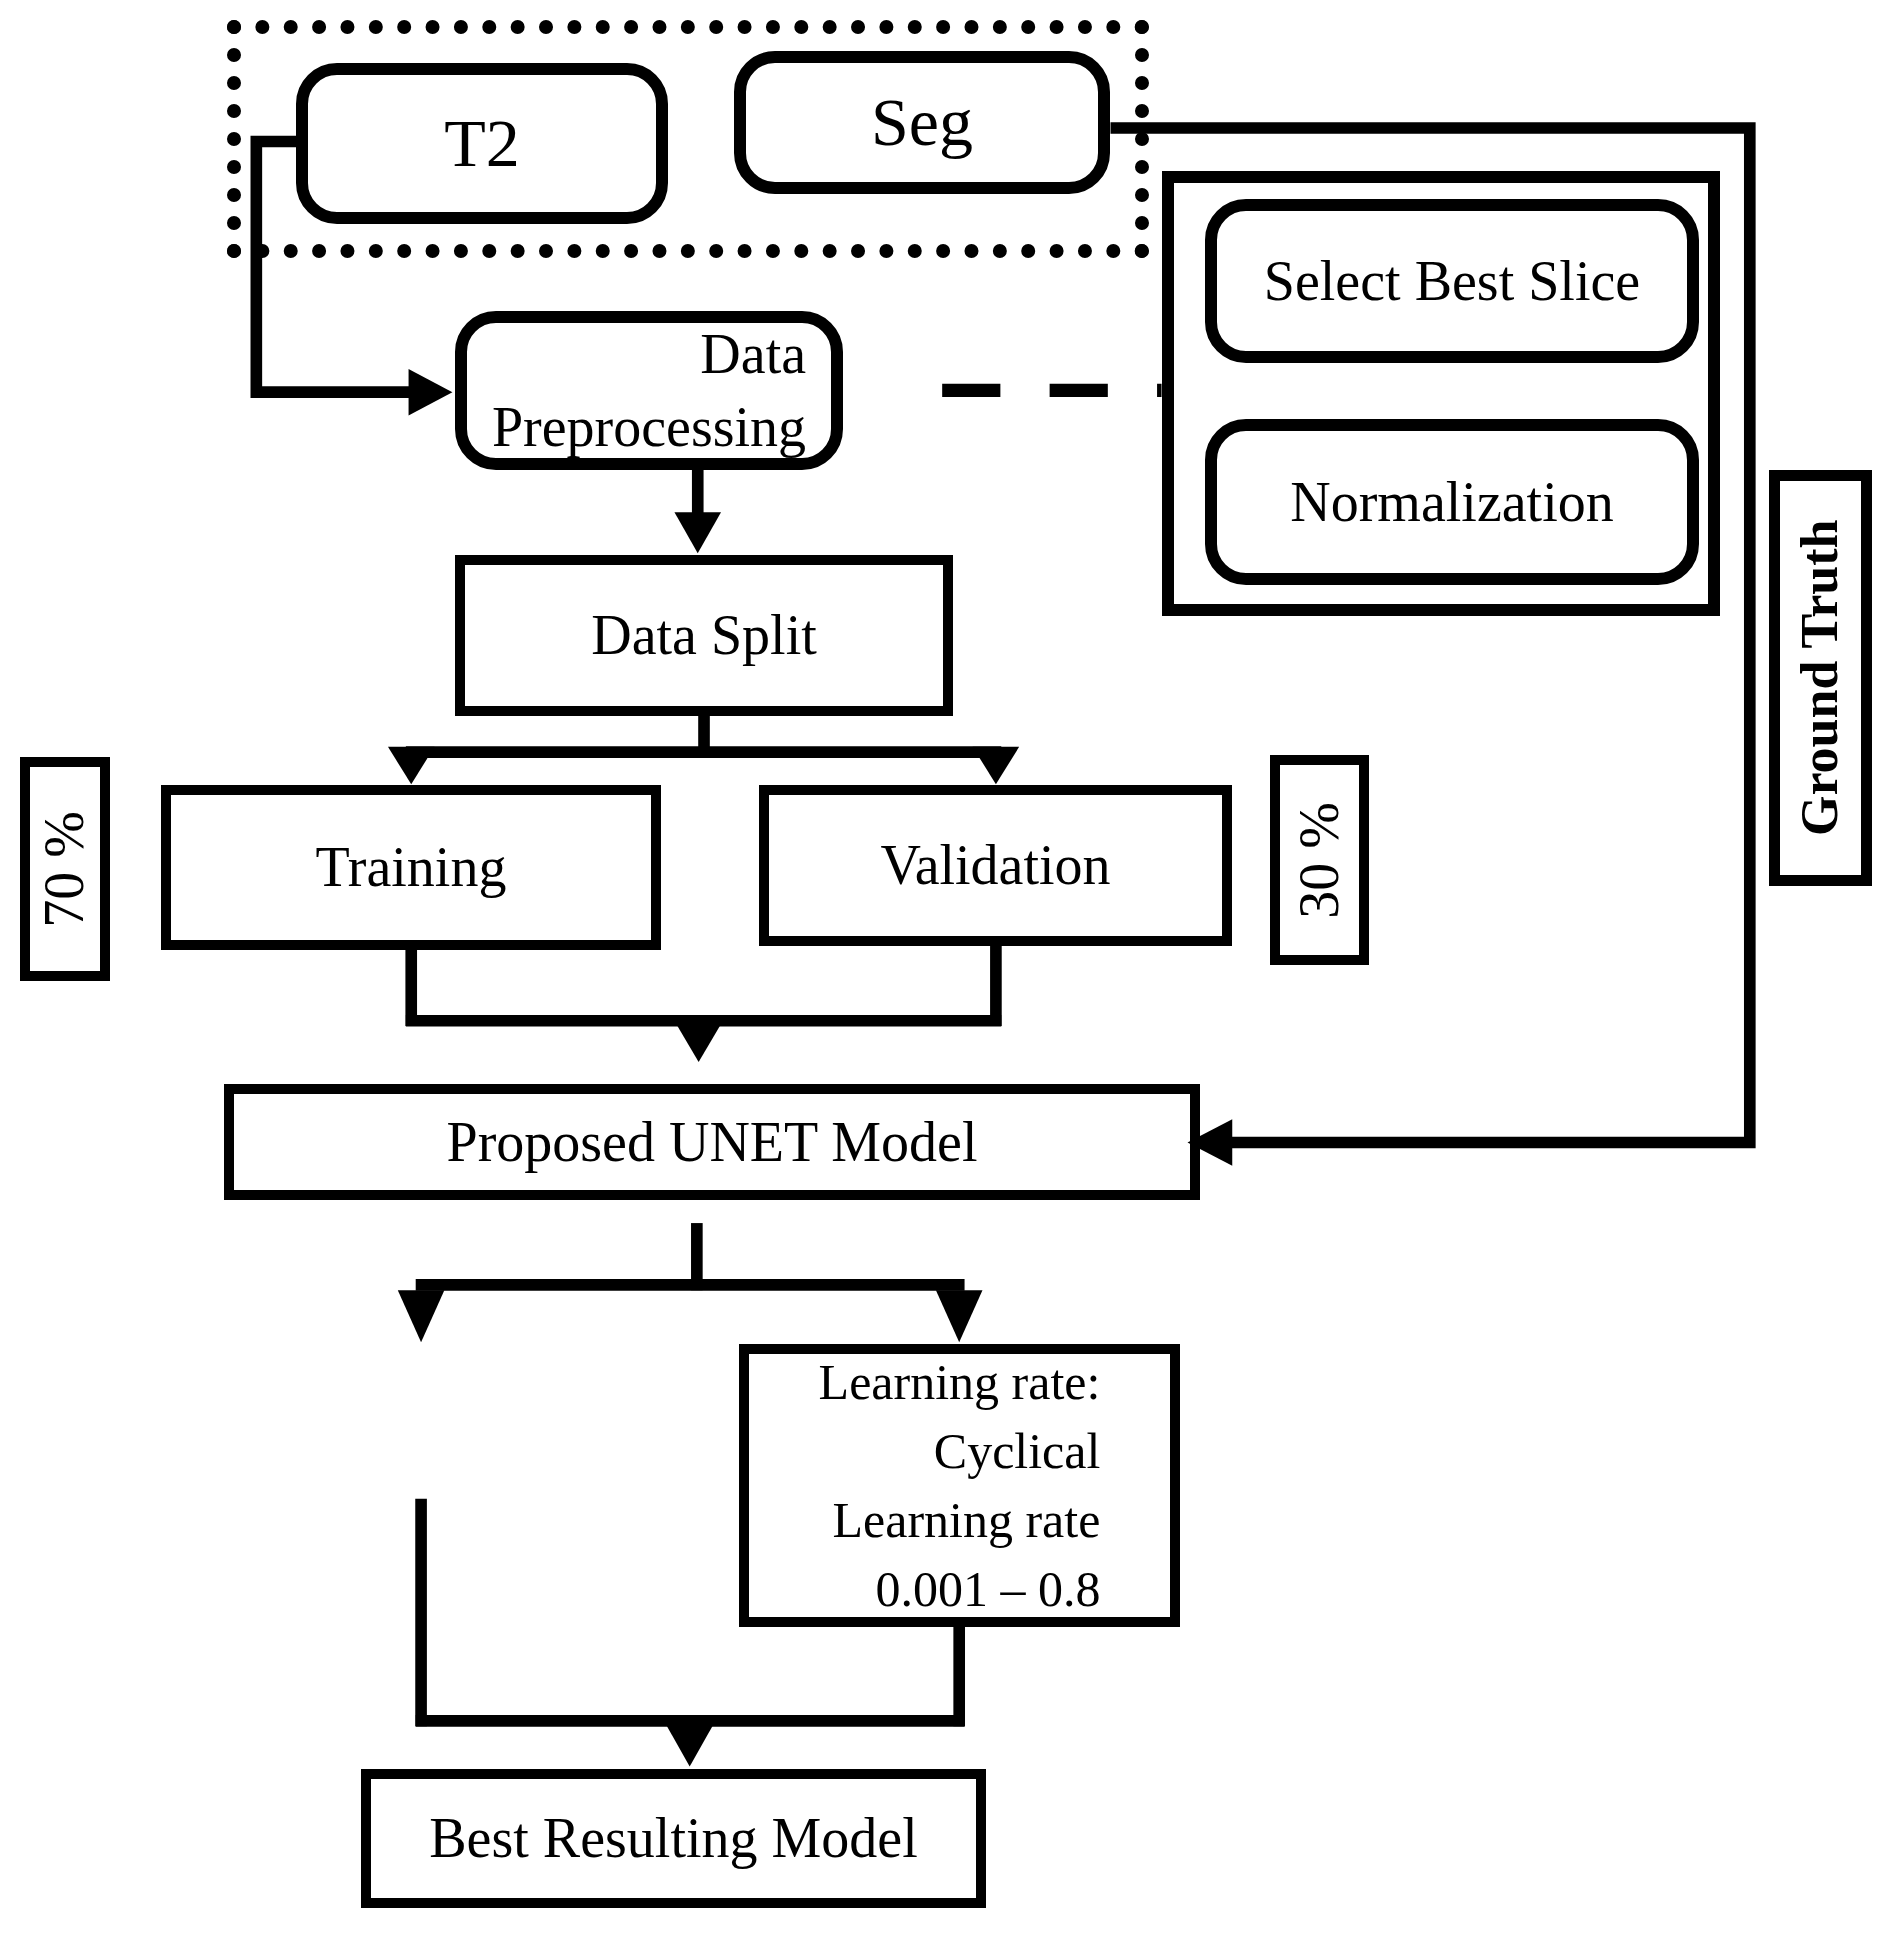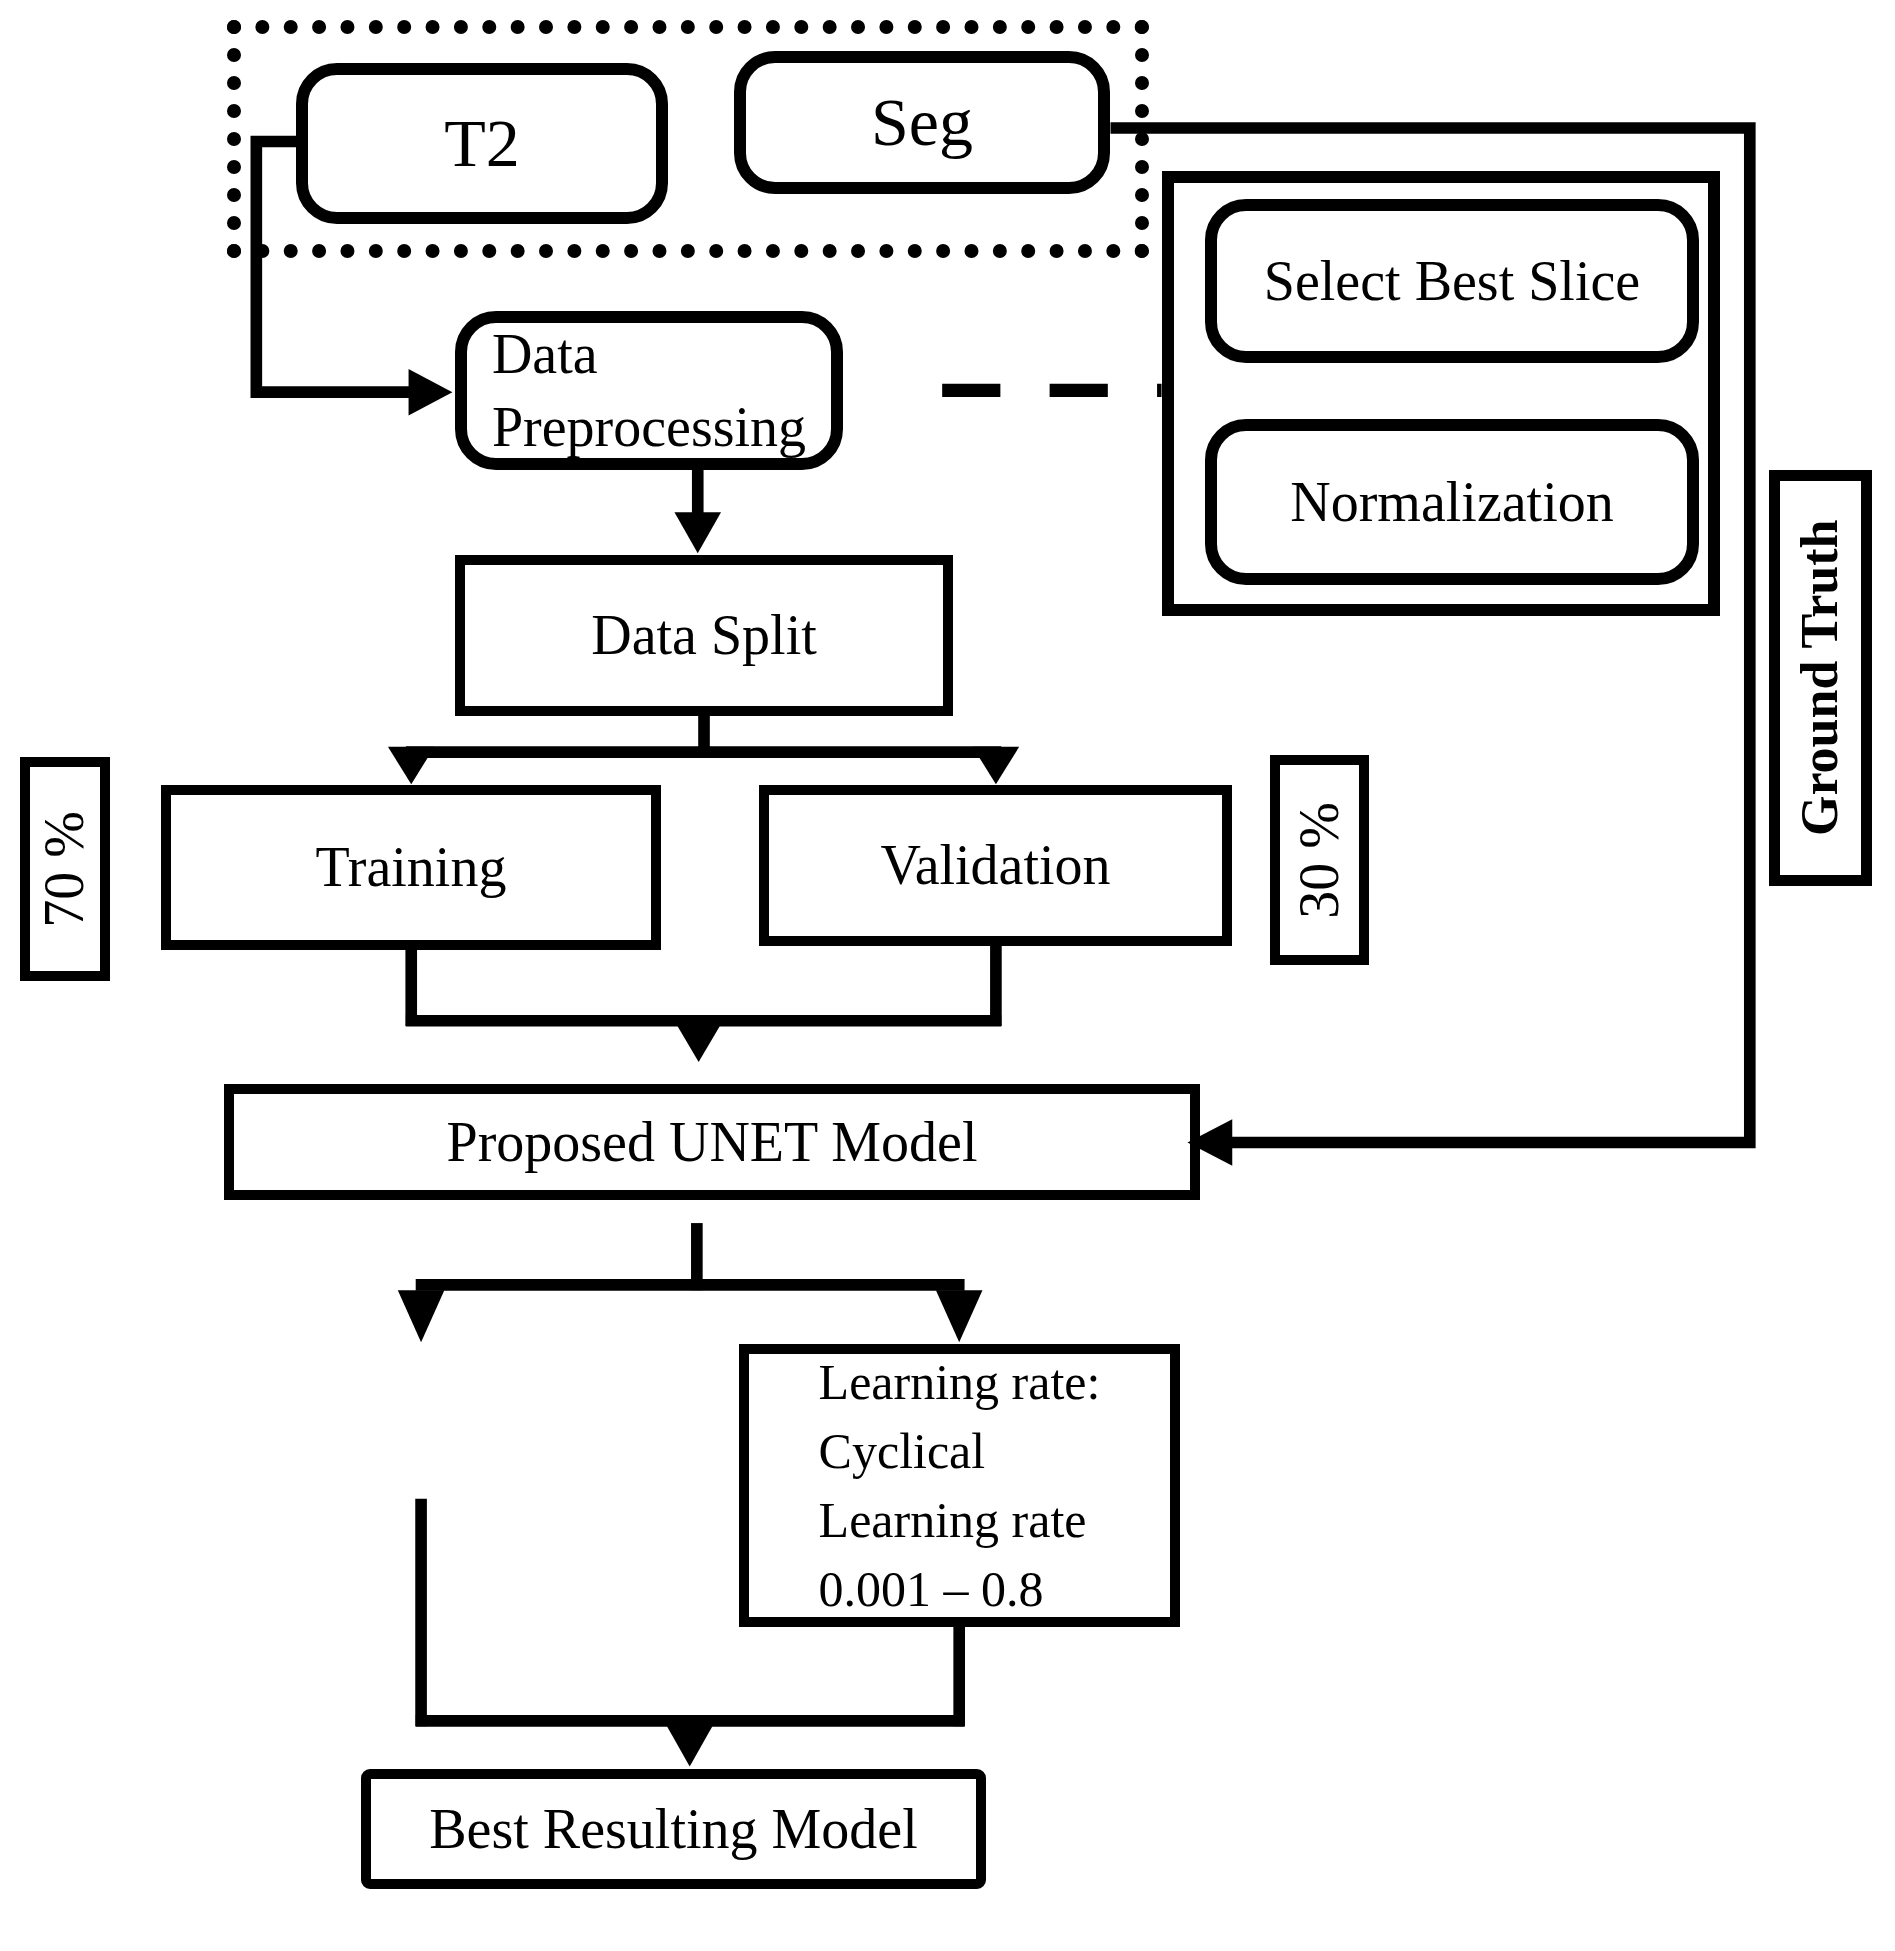--- a/index.html
+++ b/index.html
@@ -15,21 +15,21 @@
     font-family: "Liberation Serif", "DejaVu Serif", serif;
     color: #000000;
   }
   .box {
     position: absolute;
     background: #ffffff;
     border: 10.7px solid #000000;
     display: flex;
     align-items: center;
     justify-content: center;
-    text-align: left;
+    text-align: right;
     box-sizing: border-box;
     font-size: 56px;
     line-height: 1.3;
     white-space: pre-line;
     z-index: 2;
   }
   .rounded {
     border-radius: 41px;
     border-width: 12.5px;
   }
@@ -187,18 +187,18 @@
   </div>
 
 
   <div class="box small-font" style="left:739px; top:1344px; width:441px; height:283px;">
     <span>Learning rate:
 Cyclical
 Learning rate
 0.001 – 0.8</span>
   </div>
 
-  <div class="box" style="left:361px; top:1769px; width:625px; height:120px;border-radius:9px;">
+  <div class="box" style="left:361px; top:1769px; width:625px; height:139px;">
     <span>Best Resulting Model</span>
   </div>
 
 </div>
 
 
 </body></html>

